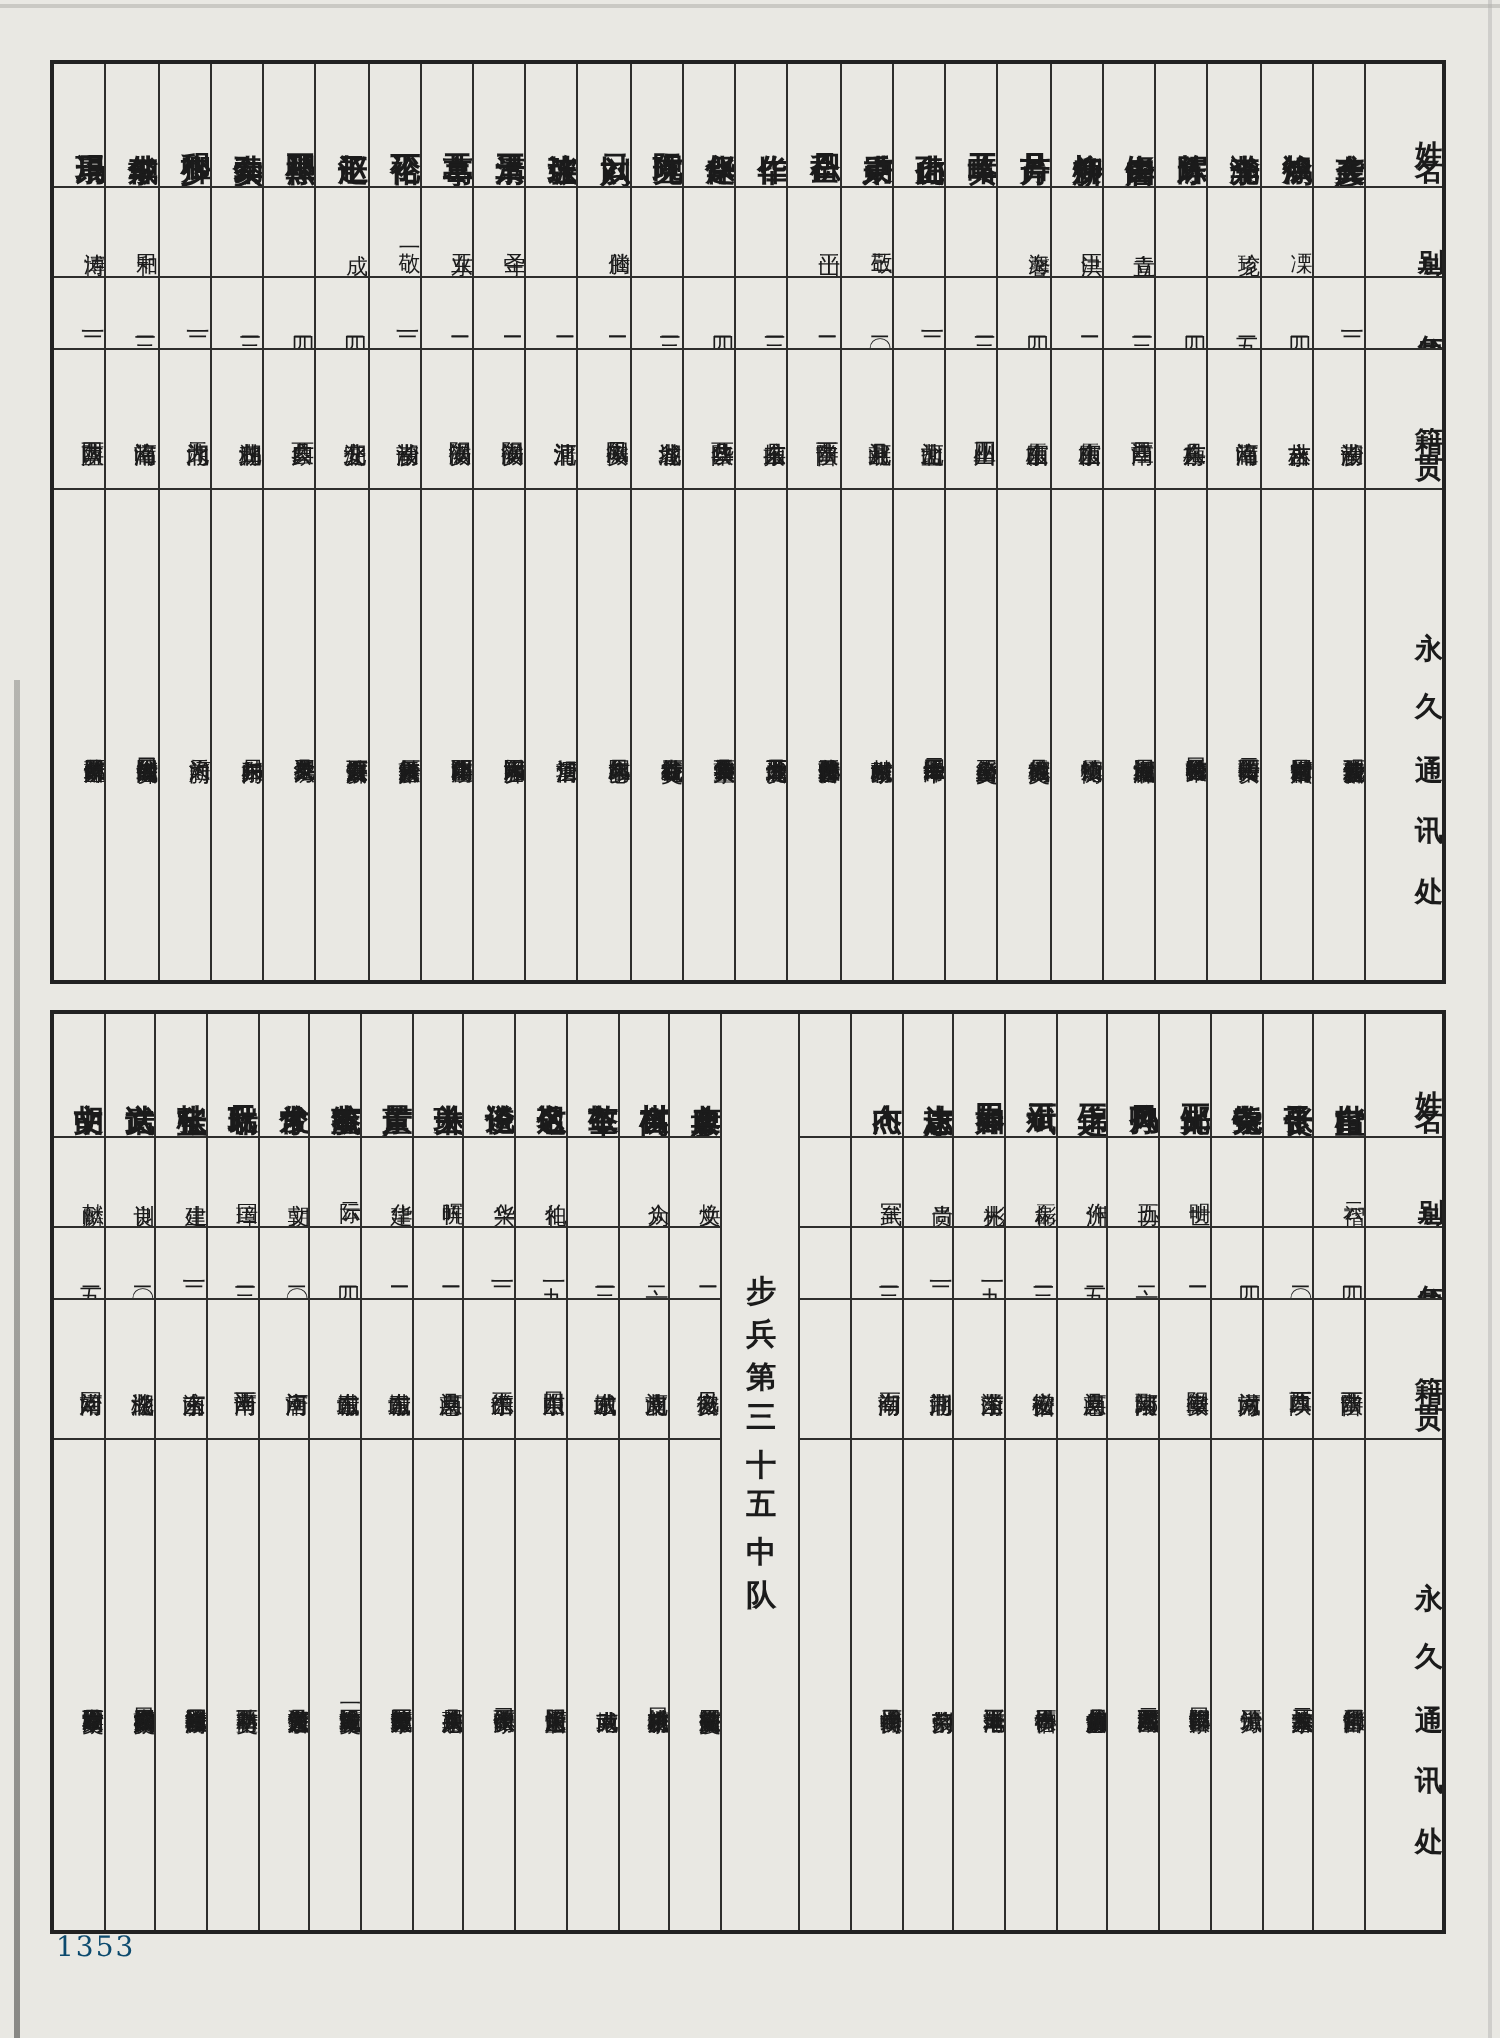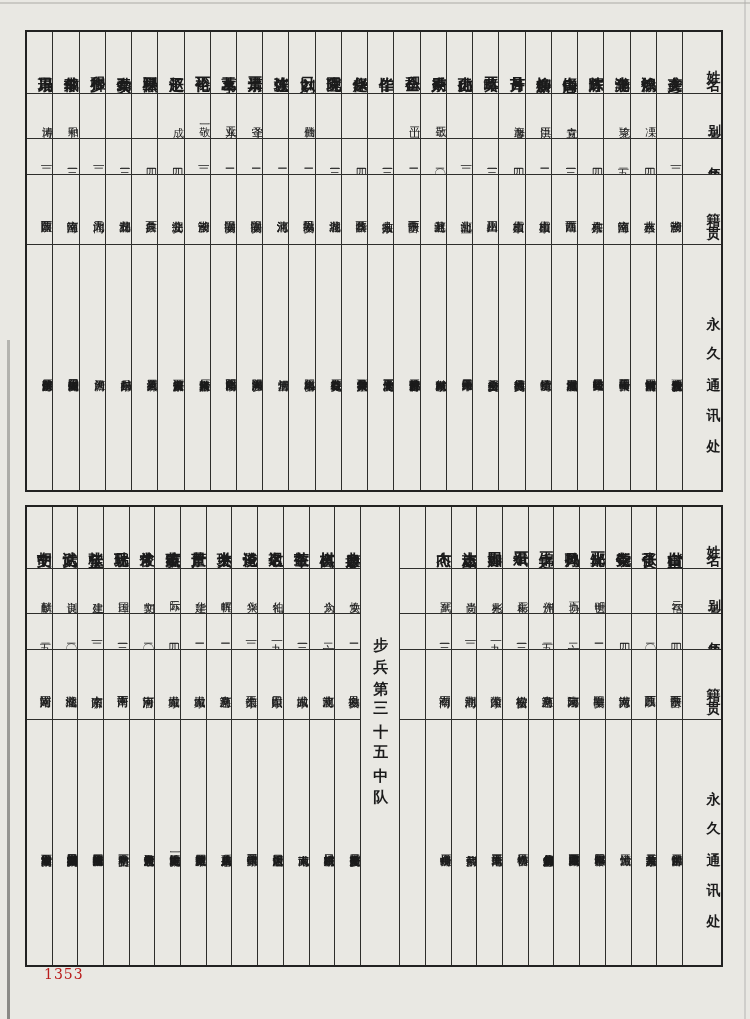--- a/index.html
+++ b/index.html
@@ -46,21 +46,21 @@
   .header-col .c-age{letter-spacing:.1em;font-size:13px;}
   .header-col .c-origin{letter-spacing:.95em;padding-top:12px;}
   .header-col .c-addr{letter-spacing:2.2em;padding-top:26px;}
 
   .unit-text{
     writing-mode:vertical-rl;text-orientation:upright;
     font-weight:bold;font-size:15px;letter-spacing:1.45em;
     padding-top:118px;height:100%;box-sizing:border-box;
   }
 
-  .page-num{position:absolute;left:44px;top:966px;font-size:14px;letter-spacing:1px;color:#b91c1c;}
+  .page-num{position:absolute;left:28px;top:966px;font-size:14px;letter-spacing:1px;color:#0c4a6e;}
 </style>
 </head>
 <body>
 
 <div class="paper"></div>
 <div class="scan-edge-top"></div>
 <div class="scan-edge-left"></div>
 <div class="scan-edge-right"></div>
 
 <div class="content">

